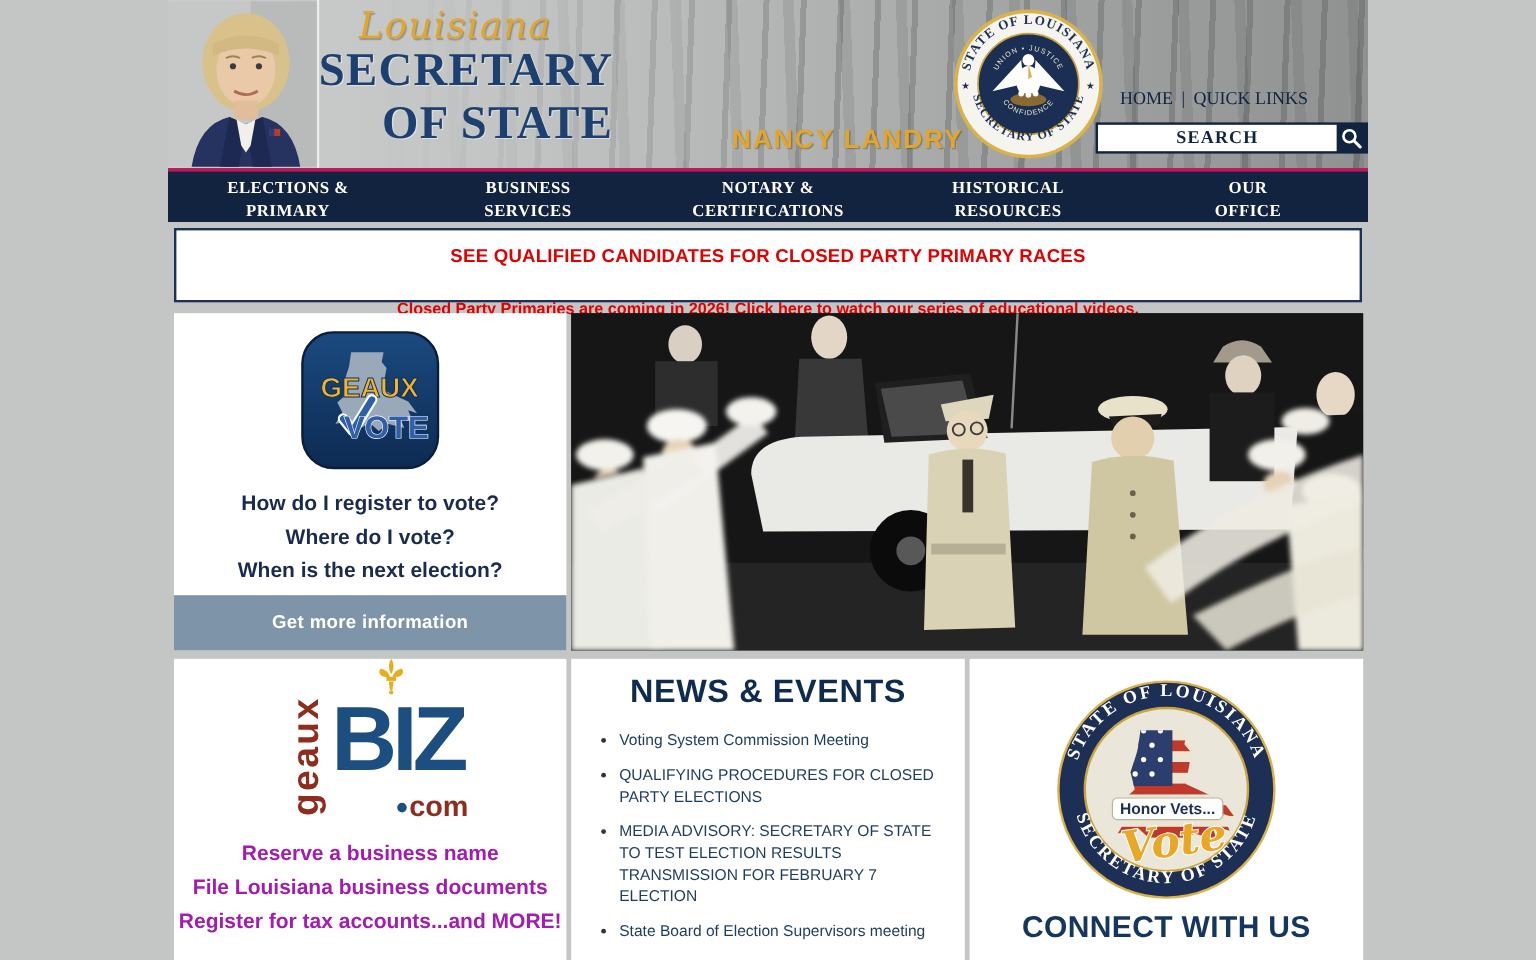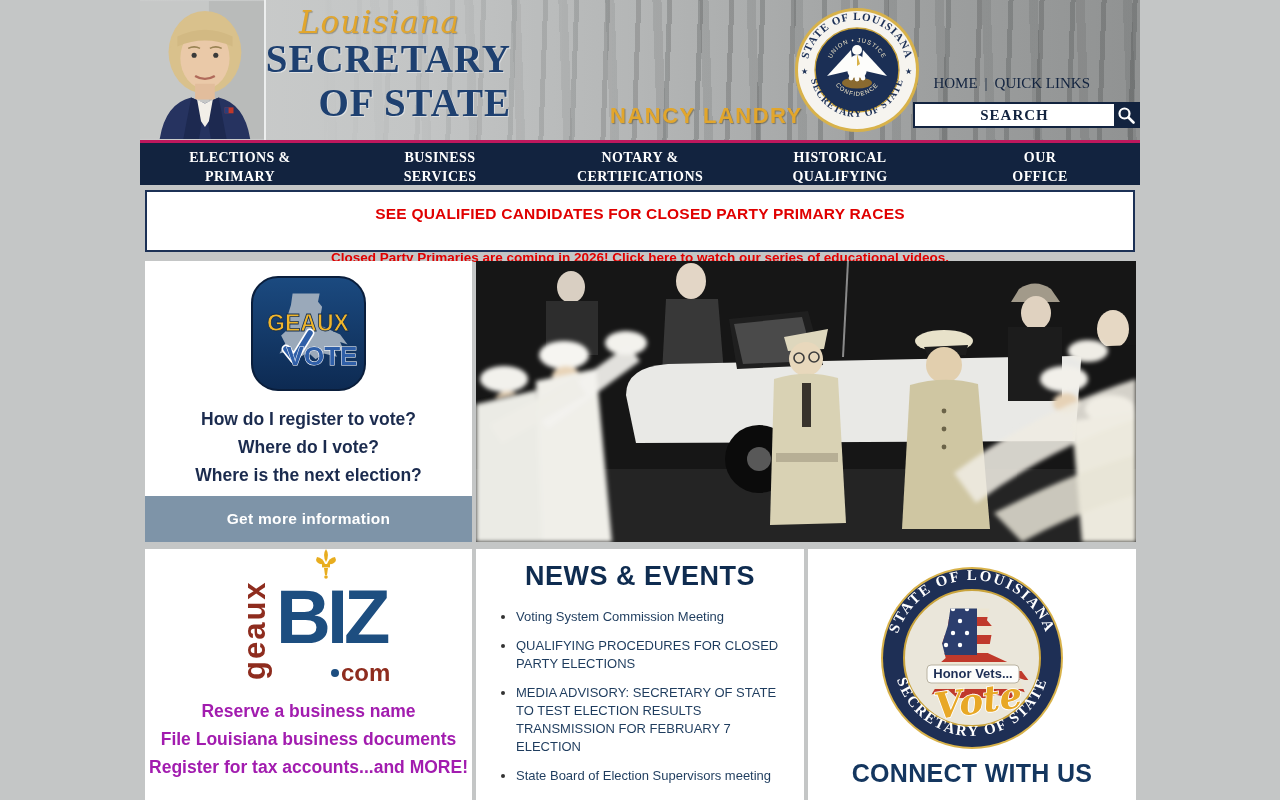--- a/index.html
+++ b/index.html
@@ -189,21 +189,21 @@
     <div class="nav-item">
       <div>BUSINESS</div>
       <div>SERVICES</div>
     </div>
     <div class="nav-item">
       <div>NOTARY &amp;</div>
       <div>CERTIFICATIONS</div>
     </div>
     <div class="nav-item">
       <div>HISTORICAL</div>
-      <div>QUALIFYING</div>
+      <div>RESOURCES</div>
     </div>
     <div class="nav-item">
       <div>OUR</div>
       <div>OFFICE</div>
     </div>
   </div>
 
   <div class="alert">
     <div class="alert-l1">SEE QUALIFIED CANDIDATES FOR CLOSED PARTY PRIMARY RACES</div>
     <div class="alert-l2">Closed Party Primaries are coming in 2026! Click here to watch our series of educational videos.</div>
@@ -222,21 +222,21 @@
         <rect x="2" y="2" width="113" height="113" rx="26" fill="url(#gvbg)" stroke="#0a1e3c" stroke-width="2"></rect>
         <path transform="translate(18,12) scale(0.82)" fill="#9aa9ba" d="M30 8 L63 8 L61 18 L66 24 L62 46 L88 58 L97 70 L88 67 L93 79 L80 75 L84 85 L68 81 L58 88 L49 80 L38 86 L28 77 L14 81 L21 69 L16 59 L26 50 L23 38 L28 22 Z"></path>
         <text x="58" y="56" text-anchor="middle" font-size="23" font-weight="bold" fill="#f0b52a" stroke="#0d2a52" stroke-width="0.8">GEAUX</text>
         <path d="M36 74 L44 84 L60 58" fill="none" stroke="#fff" stroke-width="9" stroke-linecap="round" stroke-linejoin="round"></path>
         <path d="M36 74 L44 84 L60 58" fill="none" stroke="#2f5fa8" stroke-width="5.5" stroke-linecap="round" stroke-linejoin="round"></path>
         <text x="72" y="90" text-anchor="middle" font-size="26" font-weight="bold" fill="#2f5fa8" stroke="#ffffff" stroke-width="1" paint-order="stroke">VOTE</text>
       </svg>
       <div class="gv-questions">
         <div class="gv-q">How do I register to vote?</div>
         <div class="gv-q">Where do I vote?</div>
-        <div class="gv-q">Where is the next election?</div>
+        <div class="gv-q">When is the next election?</div>
       </div>
       <div class="gv-btn">Get more information</div>
     </div>
 
     <div class="card photo-card">
       <svg viewBox="0 0 660 281" width="660" height="281">
         <defs>
             <filter id="soft">
               <feGaussianBlur stdDeviation="2.2"></feGaussianBlur>
             </filter>

